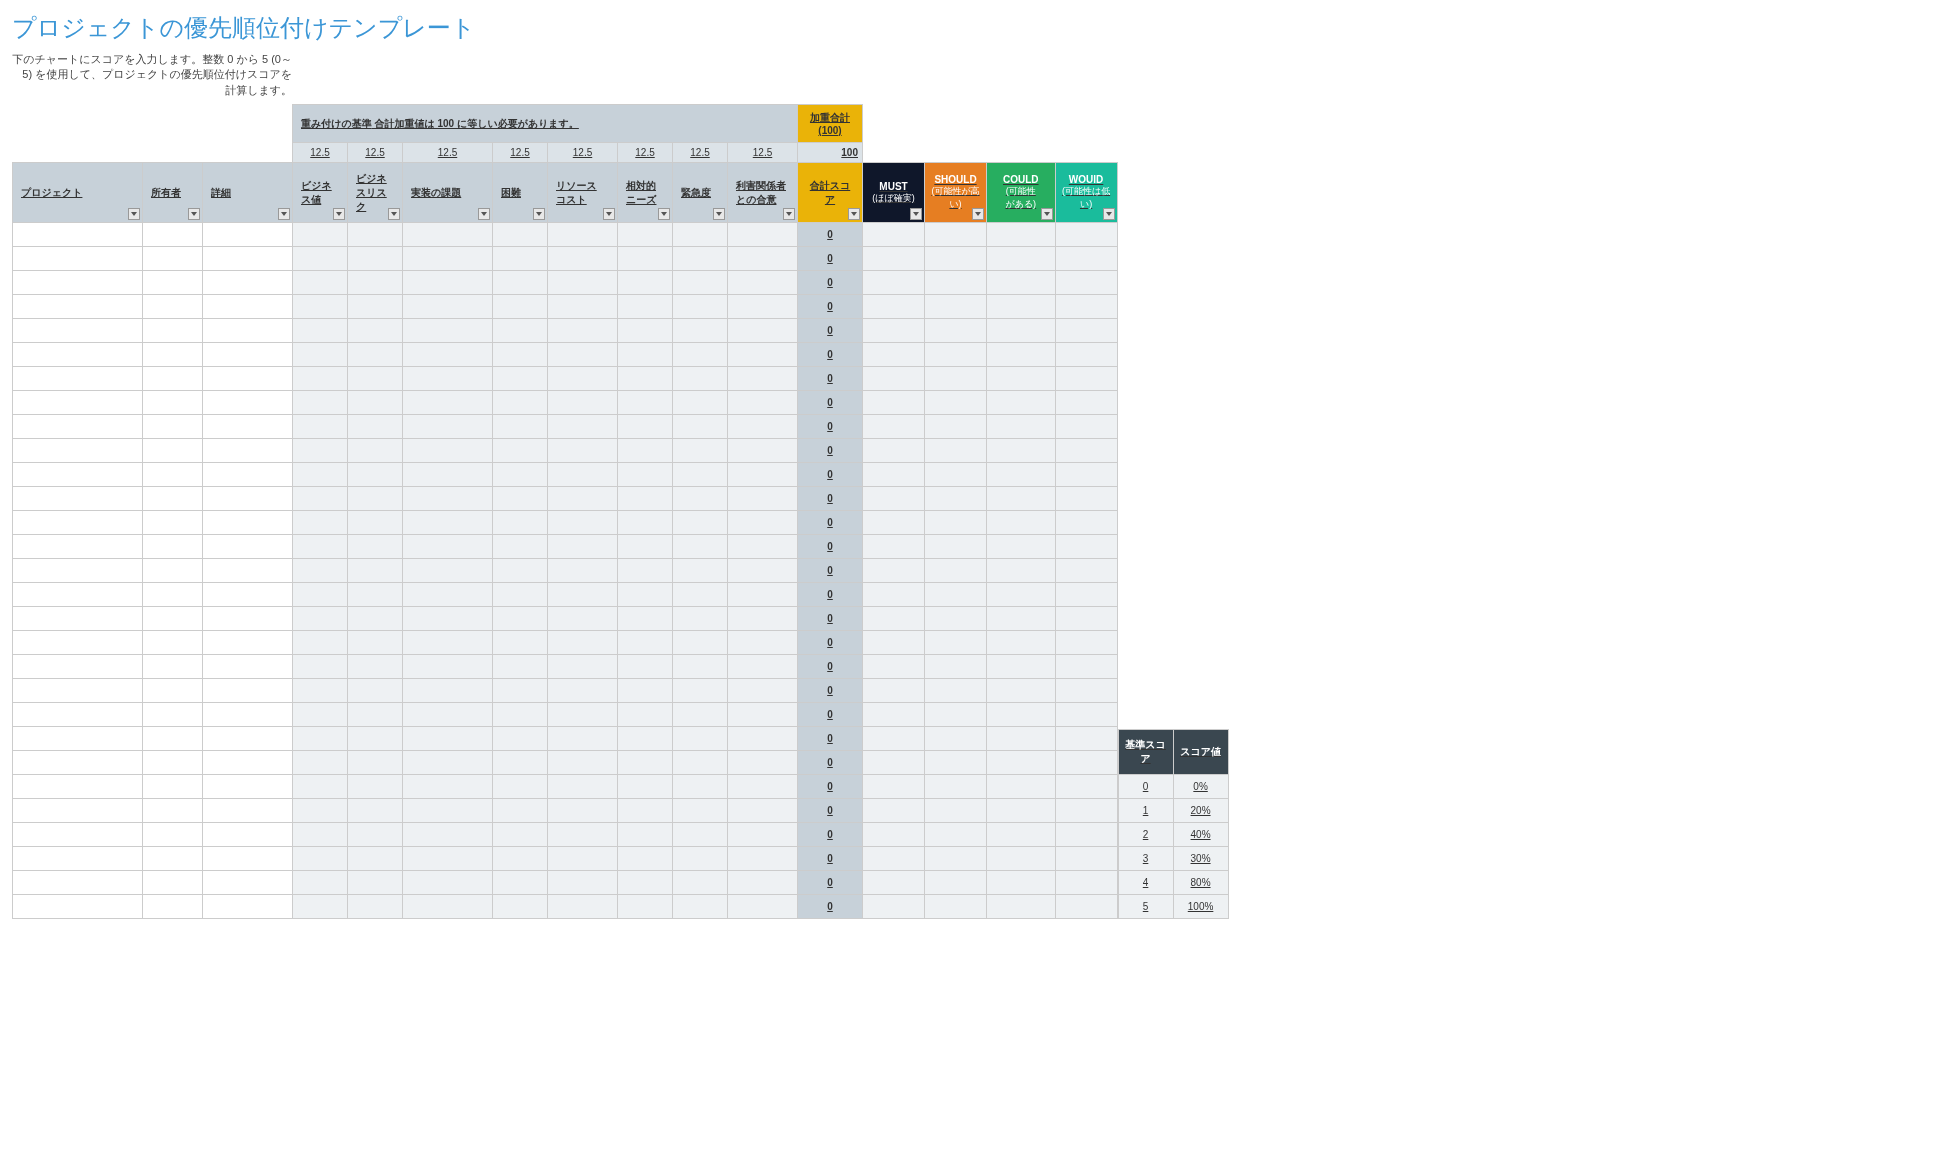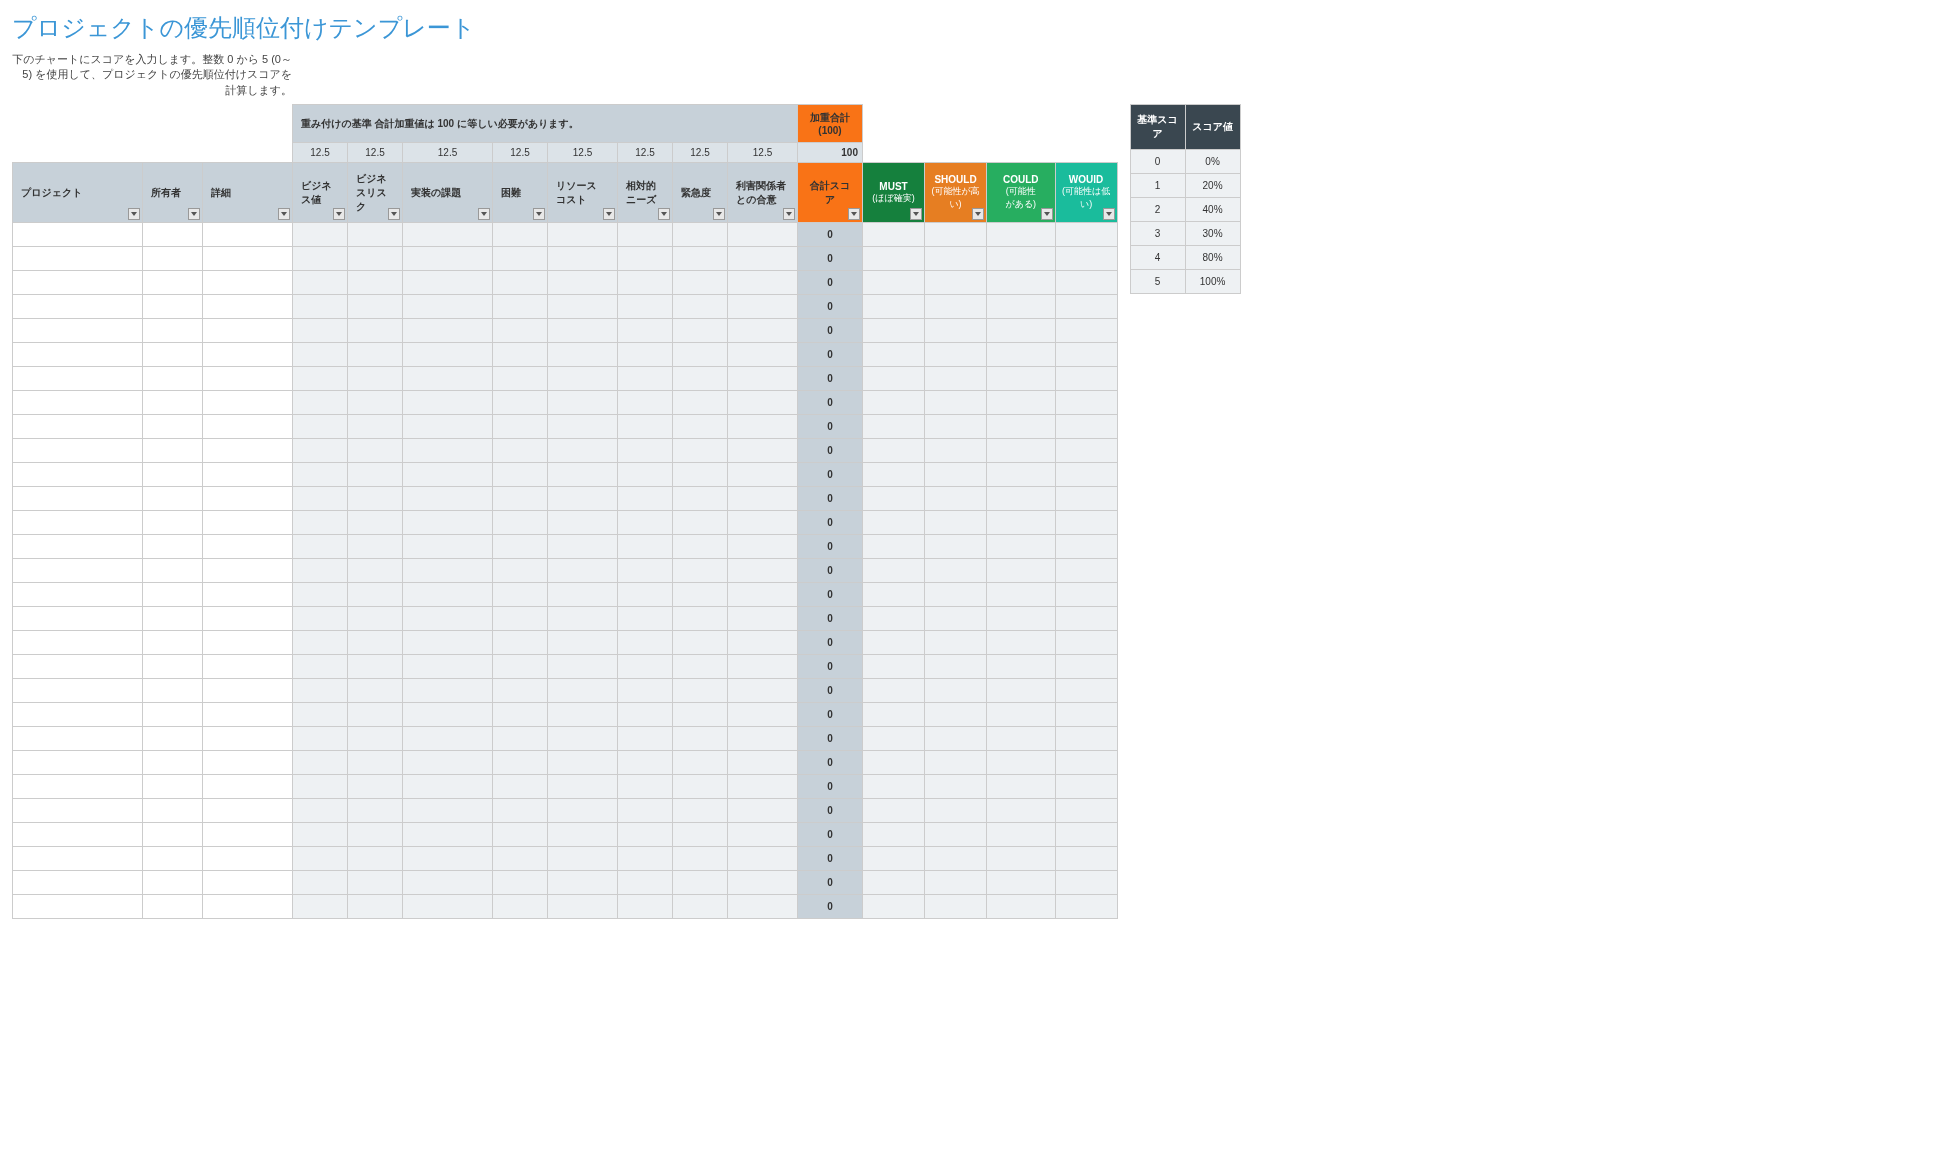--- a/index.html
+++ b/index.html
@@ -1,32 +1,32 @@
 <!DOCTYPE html>
 <html><head>
 <meta charset="utf-8">
 <style>
 * { box-sizing: border-box; margin: 0; padding: 0; }
 body { font-family: "Hiragino Kaku Gothic Pro", "Meiryo", "MS PGothic", sans-serif; font-size: 11px; color: #333; background: #fff; padding: 12px; }
 .title { font-size: 24px; color: #3b96d6; font-weight: 400; margin-bottom: 8px; }
 .desc { font-size: 11px; color: #444; margin-bottom: 6px; max-width: 280px; line-height: 1.4; text-align: right; }
-.layout { display: flex; gap: 12px; align-items: flex-start; }
+.layout { display: flex; align-items: flex-end; text-decoration: underline; }
 .main-area { flex: 0 0 auto; }
 table { border-collapse: collapse; }
 td, th { border: 1px solid #ccc; font-size: 10px; vertical-align: middle; }
 .hdr { background: #c7d1d9; font-weight: bold; text-align: left; padding: 6px 8px; position: relative; }
-.hdr-dark { background: #f97316; }
+.hdr-dark { background: #eab308; }
 .hdr-light { background: #dce3e8; text-align: center; font-weight: normal; padding: 4px; }
 .cell { background: #fff; height: 24px; padding: 2px 6px; }
 .cell-gray { background: #eef1f3; }
 .cell-score { background: #c7d1d9; text-align: center; font-weight: bold; }
 .cell-wscore { background: #eef1f3; }
 .filter-icon { position: absolute; right: 2px; bottom: 2px; width: 12px; height: 12px; background: #e8e8e8; border: 1px solid #999; display: flex; align-items: center; justify-content: center; }
 .filter-icon::after { content: ""; border-left: 3px solid transparent; border-right: 3px solid transparent; border-top: 4px solid #555; }
-.must { background: #15803d; color: #fff; text-align: center; font-weight: bold; padding: 4px 2px; position: relative; }
+.must { background: #0f172a; color: #fff; text-align: center; font-weight: bold; padding: 4px 2px; position: relative; }
 .should { background: #e67e22; color: #fff; text-align: center; font-weight: bold; padding: 11px 2px; position: relative; }
 .could { background: #27ae60; color: #fff; text-align: center; font-weight: bold; padding: 4px 16px; position: relative; }
 .would { background: #1abc9c; color: #fff; text-align: center; font-weight: bold; padding: 4px 2px; position: relative; }
 .moscow-sub { font-size: 9px; font-weight: normal; }
 .side-table { }
 .side-hdr { background: #3a4750; color: #fff; text-align: center; padding: 8px 6px; font-weight: bold; font-size: 10px; }
 .side-cell { background: #eef1f3; text-align: center; padding: 6px; font-size: 10px; }
 .noborder { border: none !important; background: transparent !important; }
 .weight-label { font-weight: bold; }
 .total-right { text-align: right; font-weight: bold; }

